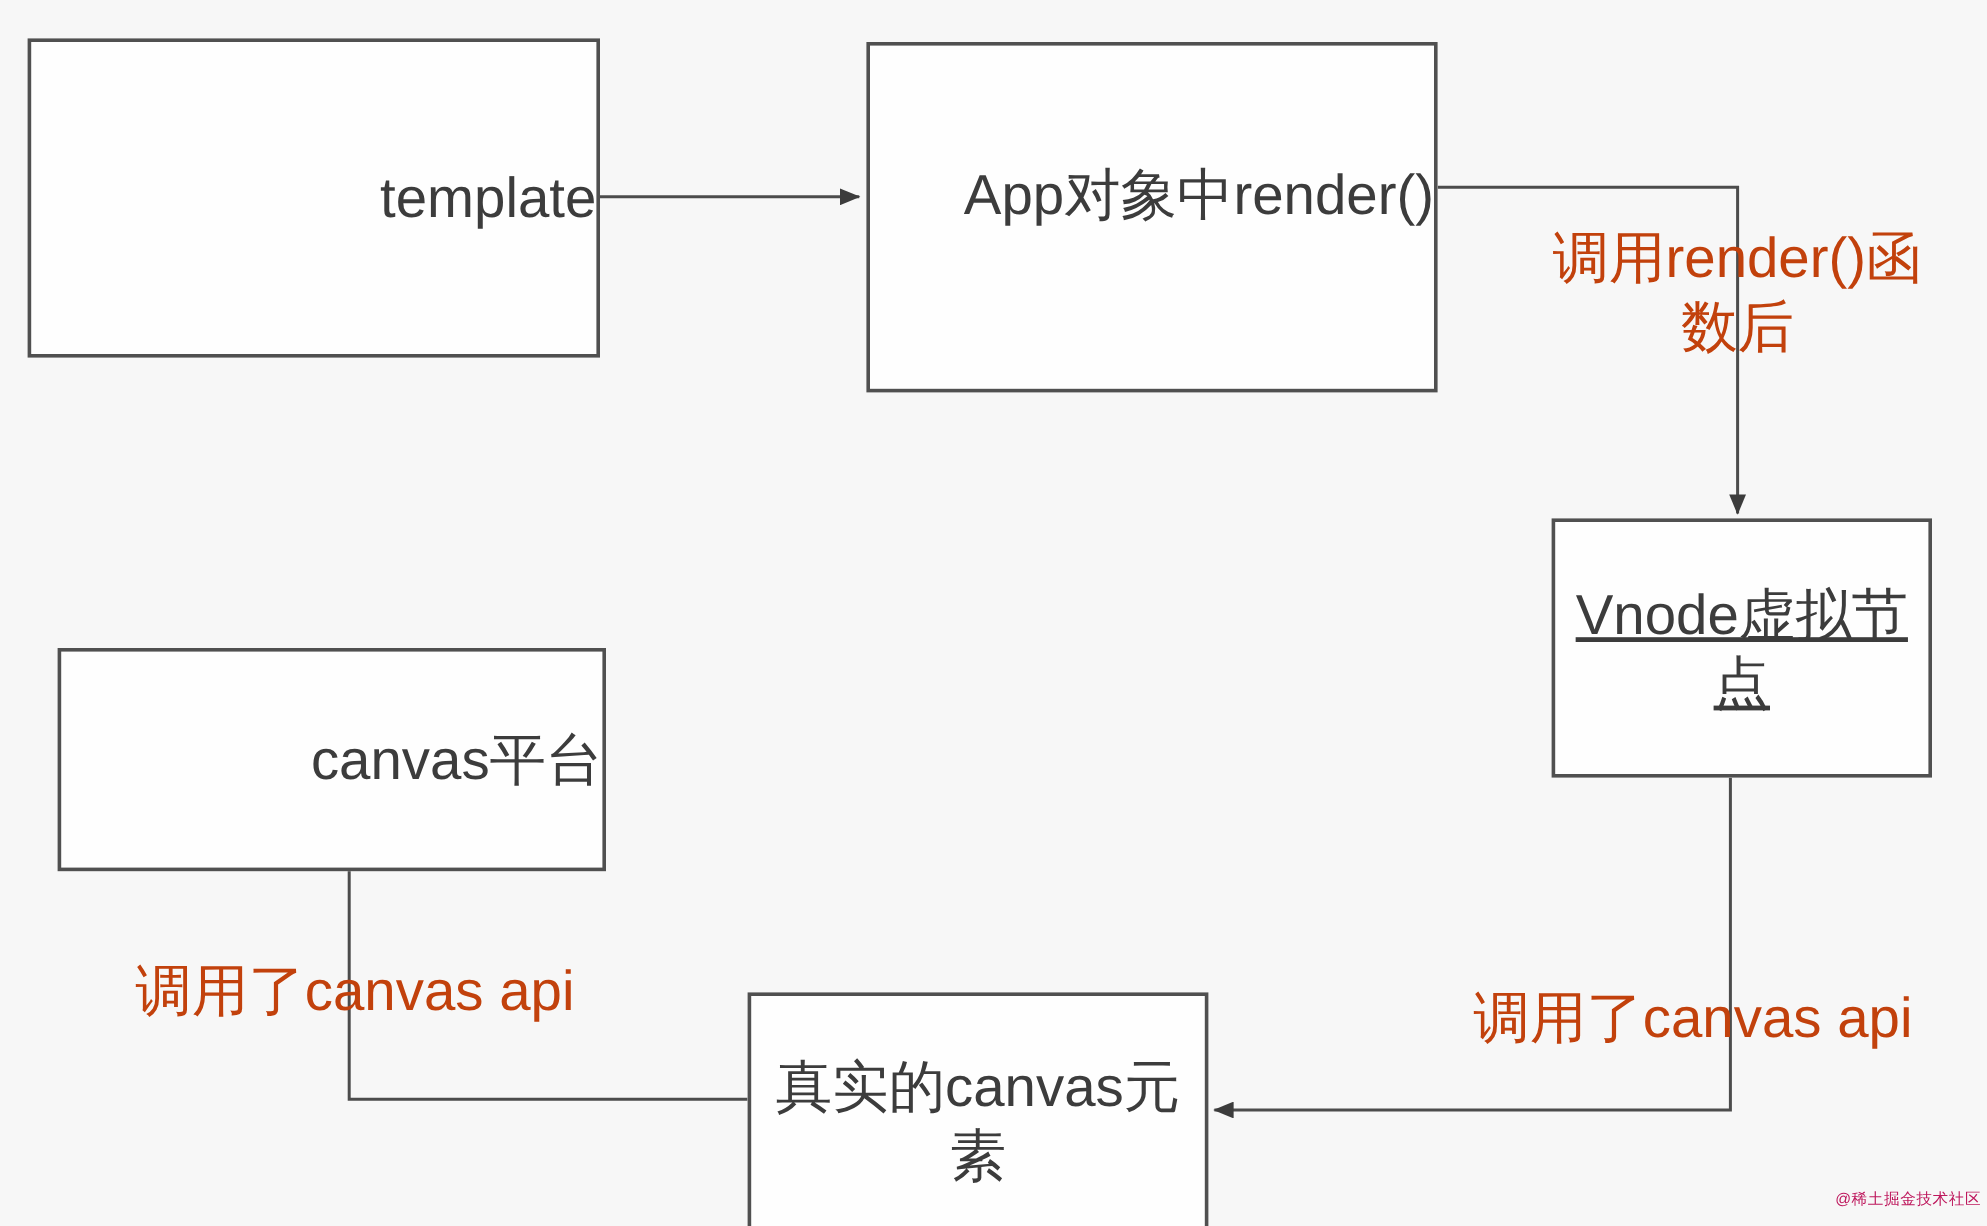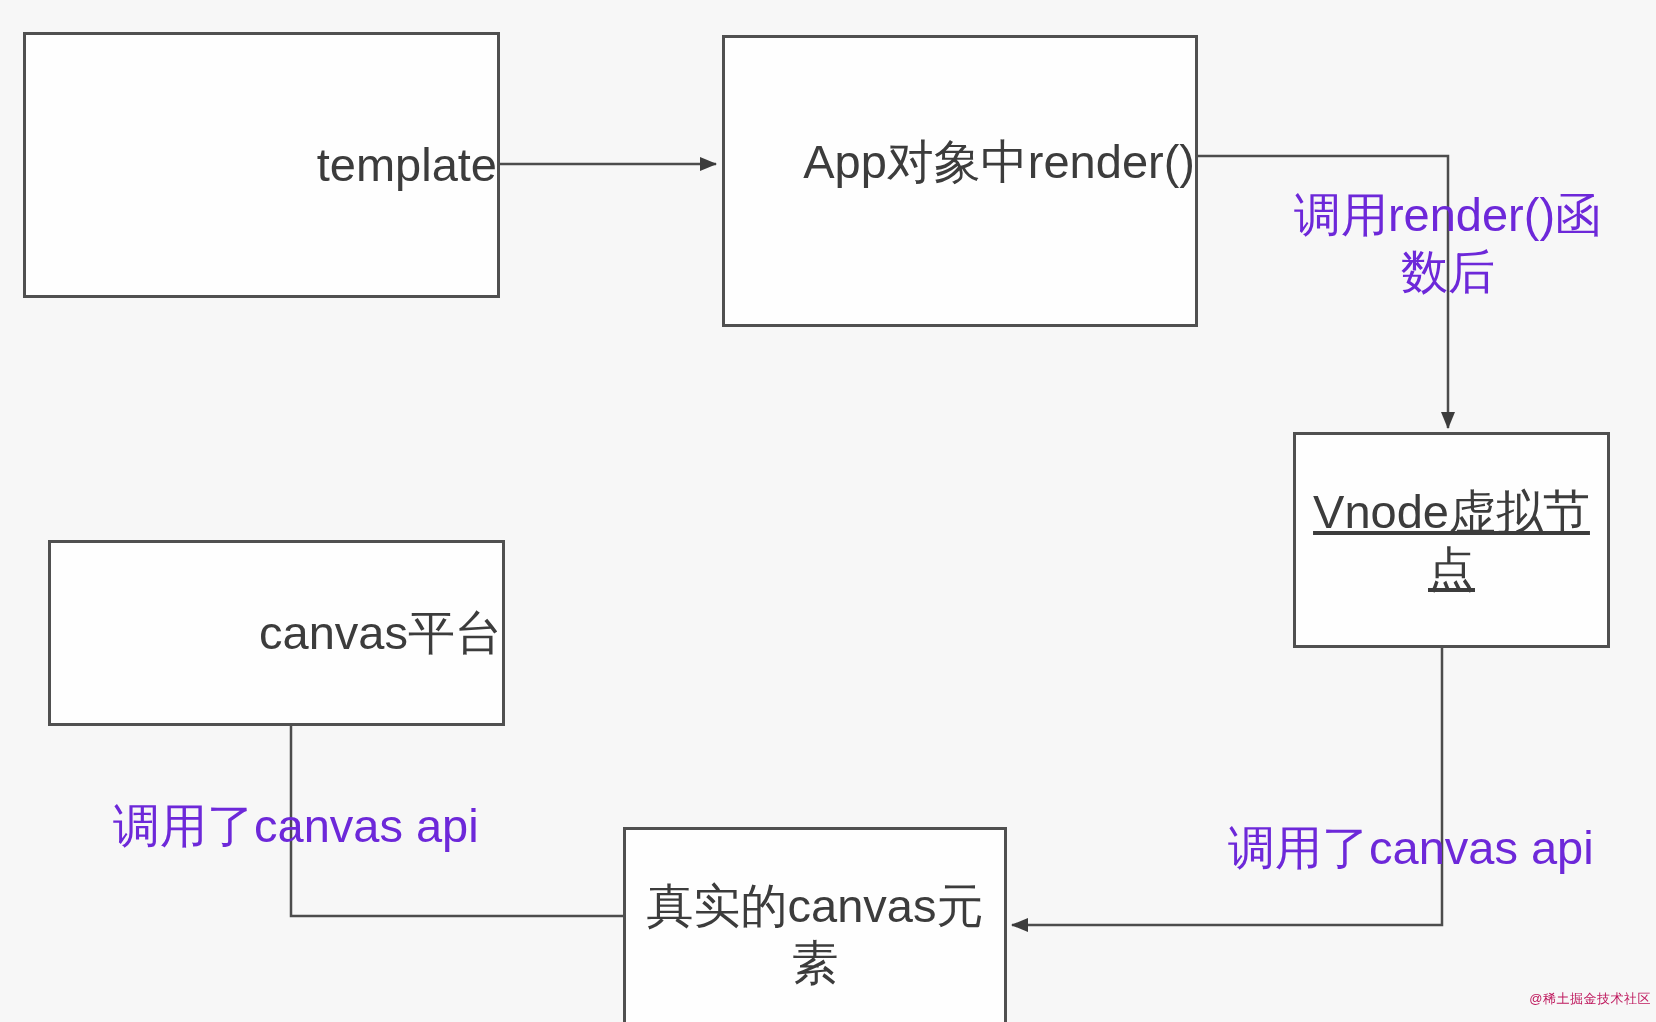--- a/index.html
+++ b/index.html
@@ -38,21 +38,21 @@
   }
   .node-template      { left: 23px;   top: 32px;  width: 477px; height: 266px; }
   .node-app-render    { left: 722px;  top: 35px;  width: 476px; height: 292px; padding-bottom: 38px; }
   .node-vnode         { left: 1293px; top: 432px; width: 317px; height: 216px; text-decoration: underline; }
   .node-real-canvas   { left: 623px;  top: 827px; width: 384px; height: 214px; padding: 0 2px; }
   .node-canvas-platform { left: 48px; top: 492px; width: 457px; height: 186px; margin-top: 48px; }
   .edge-label {
     position: absolute;
     font-size: 47px;
     line-height: 57px;
-    color: #6d28d9;
+    color: #c2410c;
     text-align: center;
   }
   .label-after-render { left: 1278px; top: 186px; width: 340px; }
   .label-api-right    { left: 1228px; top: 819px; white-space: nowrap; }
   .label-api-left     { left: 113px;  top: 797px; white-space: nowrap; }
   .watermark {
     position: absolute;
     right: 5px;
     bottom: 14px;
     font-size: 13px;

